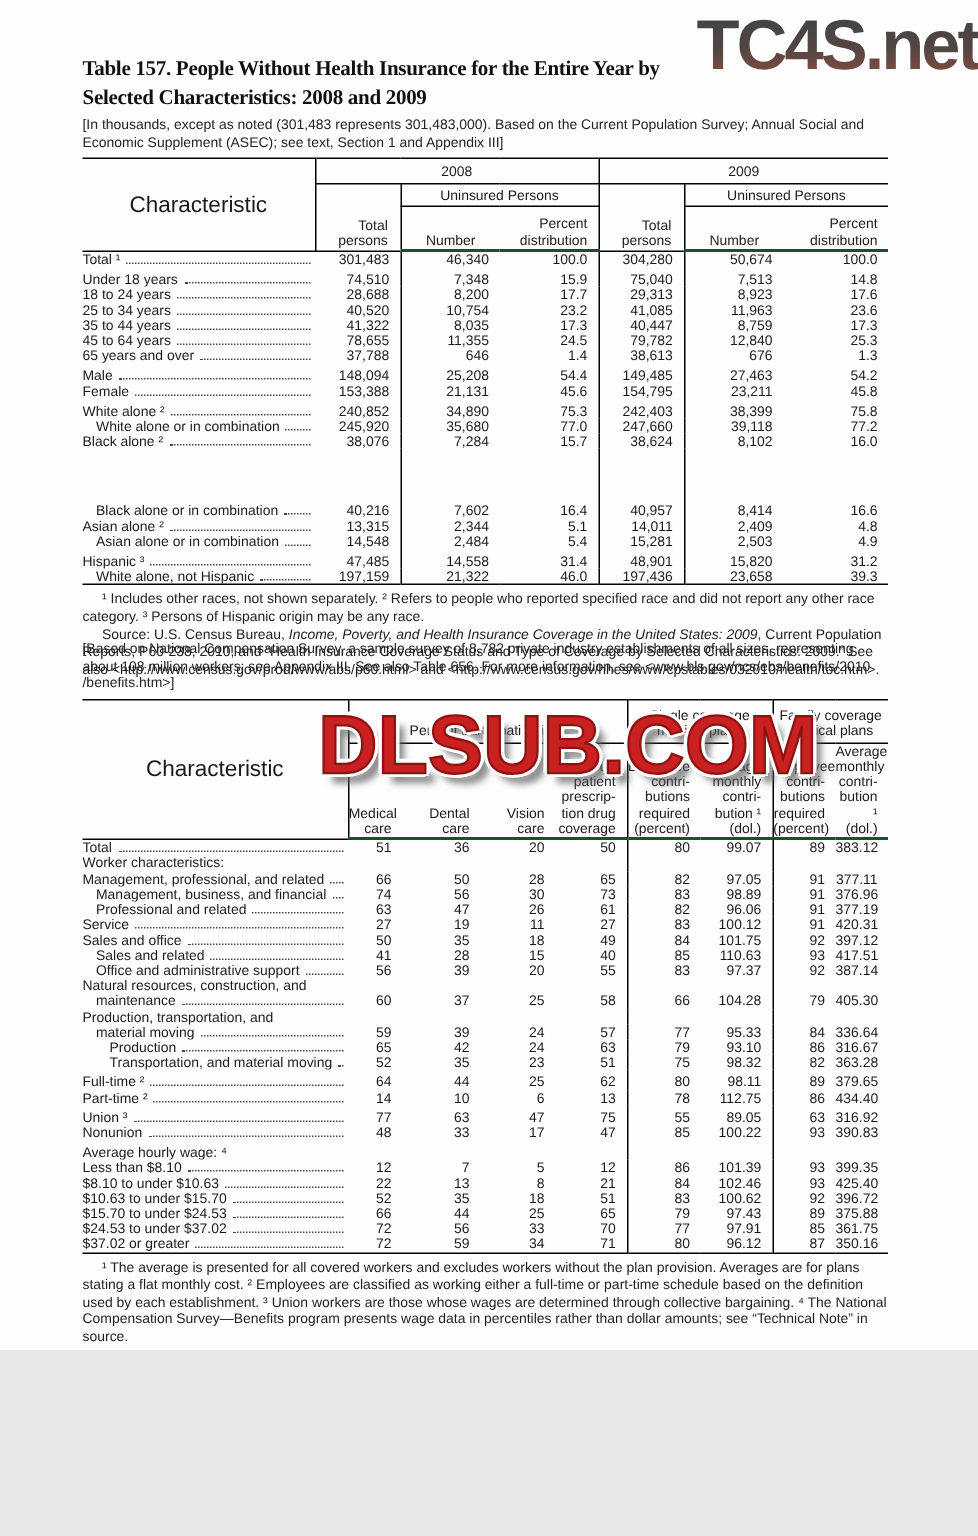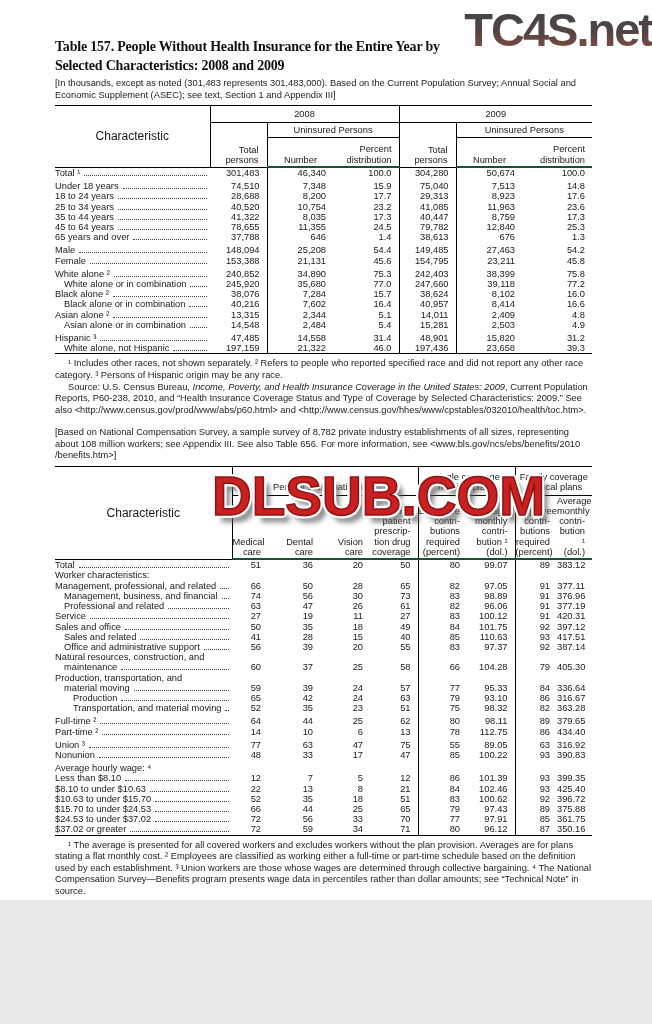--- a/index.html
+++ b/index.html
@@ -6,21 +6,21 @@
   .page{position:relative;width:652px;height:900px;background:#fefefe;overflow:hidden;
         font-family:"Liberation Sans",sans-serif;color:#1a1a1a;}
   .block{position:absolute;left:55px;width:537px;}
   .ttl{font-family:"Liberation Serif",serif;font-weight:bold;font-size:14px;line-height:18.5px;
        white-space:pre-line;color:#111;letter-spacing:-0.2px;}
   .note{margin-top:3px;font-size:9.3px;line-height:11.5px;color:#222;}
   table.stat{border-collapse:collapse;table-layout:fixed;width:537px;margin-top:4px;
              border-top:1.5px solid #000;border-bottom:1.5px solid #000;}
   .stat th,.stat td{padding:0;font-size:9.3px;font-weight:normal;color:#1a1a1a;}
   .br{border-right:1px solid #000;}
-  th.char{text-align:center;vertical-align:middle;font-size:12px;border-right:1px solid #000;
+  th.char{text-align:center;vertical-align:middle;font-size:15px;border-right:1px solid #000;
           border-bottom:1px solid #000;}
   th.grp{text-align:center;vertical-align:middle;border-bottom:1px solid #000;height:16px;
          white-space:pre-line;line-height:10.5px;}
   th.grp2{height:26px;vertical-align:bottom;padding-bottom:2px;}
   th.tp{text-align:right;vertical-align:bottom;padding:0 8px 1px 0;white-space:pre-line;
         line-height:10.5px;border-bottom:1px solid #000;}
   th.unins{text-align:center;vertical-align:middle;border-bottom:1px solid #000;height:14px;}
   th.leaf{text-align:right;vertical-align:bottom;padding:0 7px 1px 0;white-space:pre-line;
           line-height:10.3px;border-bottom:2px solid #14532d;}
   th.numh{padding-right:16px;}
@@ -263,21 +263,21 @@
             <td class="v br">38,076</td>
             <td class="v">7,284</td>
             <td class="v br">15.7</td>
             <td class="v br">38,624</td>
             <td class="v">8,102</td>
             <td class="v">16.0</td>
           </tr>
           <tr>
             <td class="lab">
               <div class="labwrap">
-                <span class="l" style="padding-left: 9px;">Black alone or in combination</span>
+                <span class="l" style="padding-left: 9px; margin-top: 36px;">Black alone or in combination</span>
                 <span class="dots"></span>
               </div>
             </td>
             <td class="v br">40,216</td>
             <td class="v">7,602</td>
             <td class="v br">16.4</td>
             <td class="v br">40,957</td>
             <td class="v">8,414</td>
             <td class="v">16.6</td>
           </tr>

